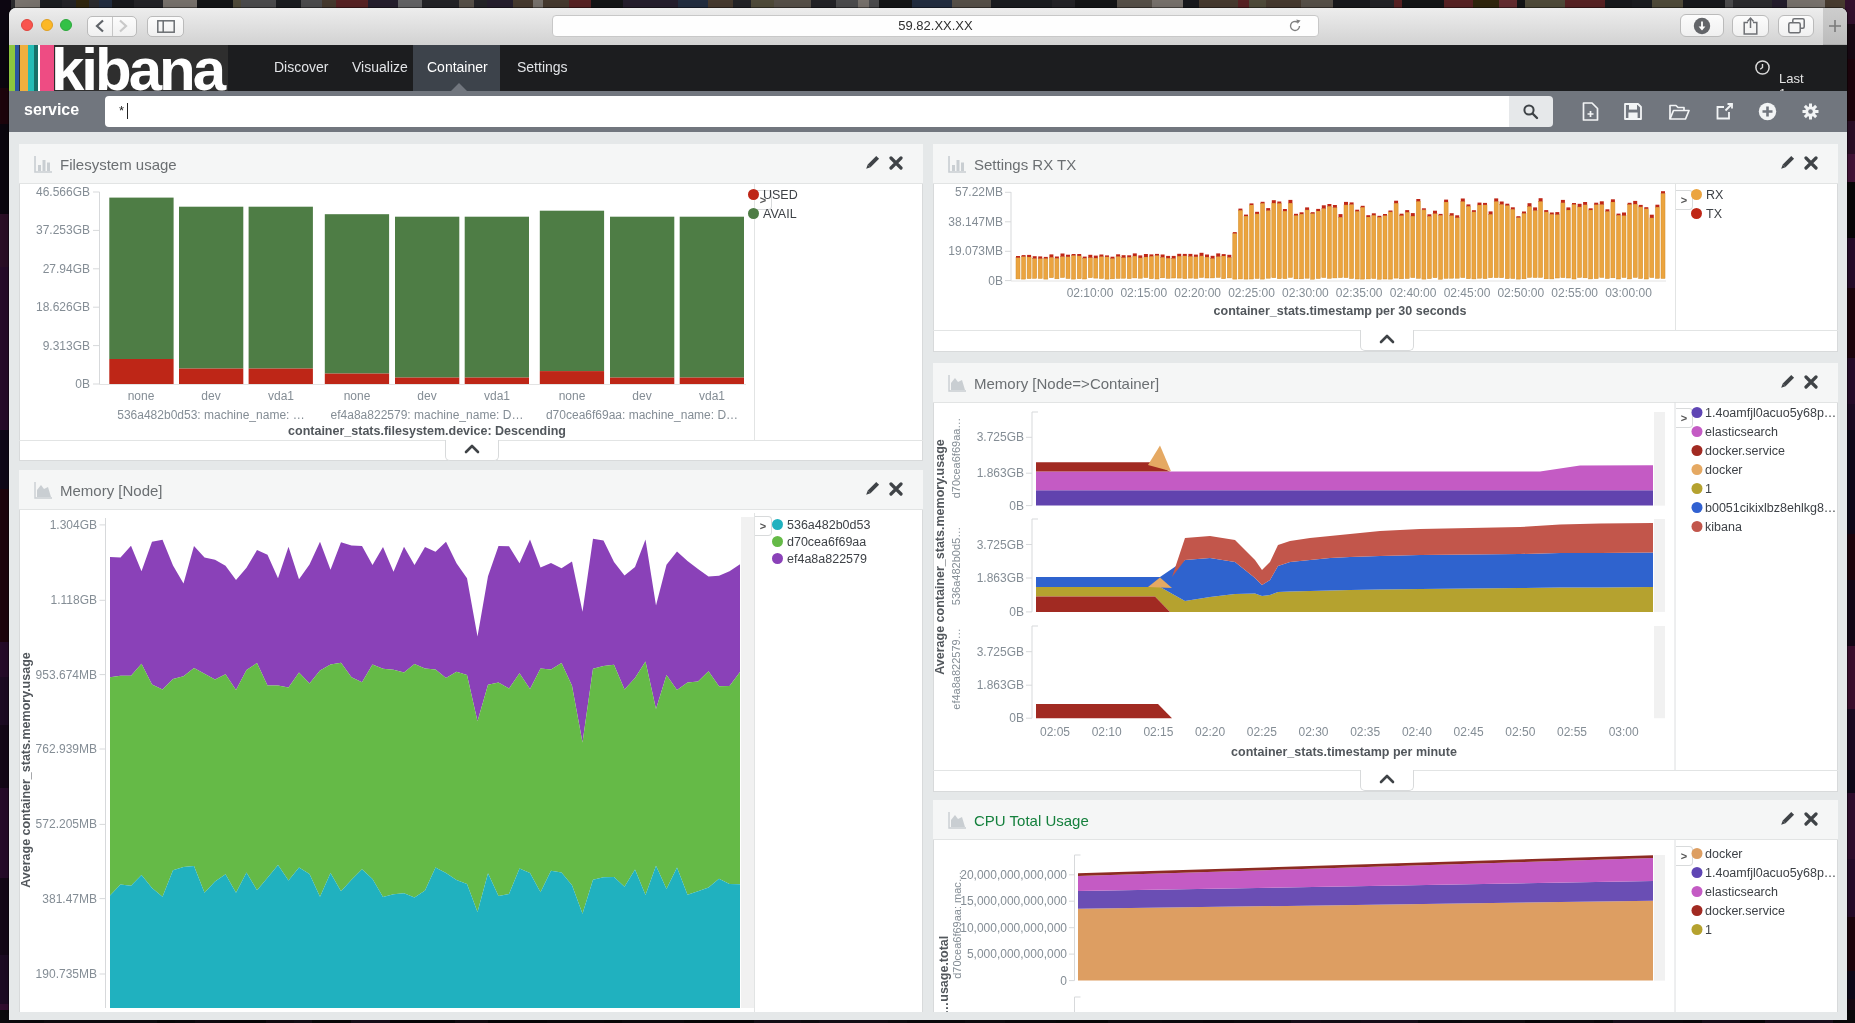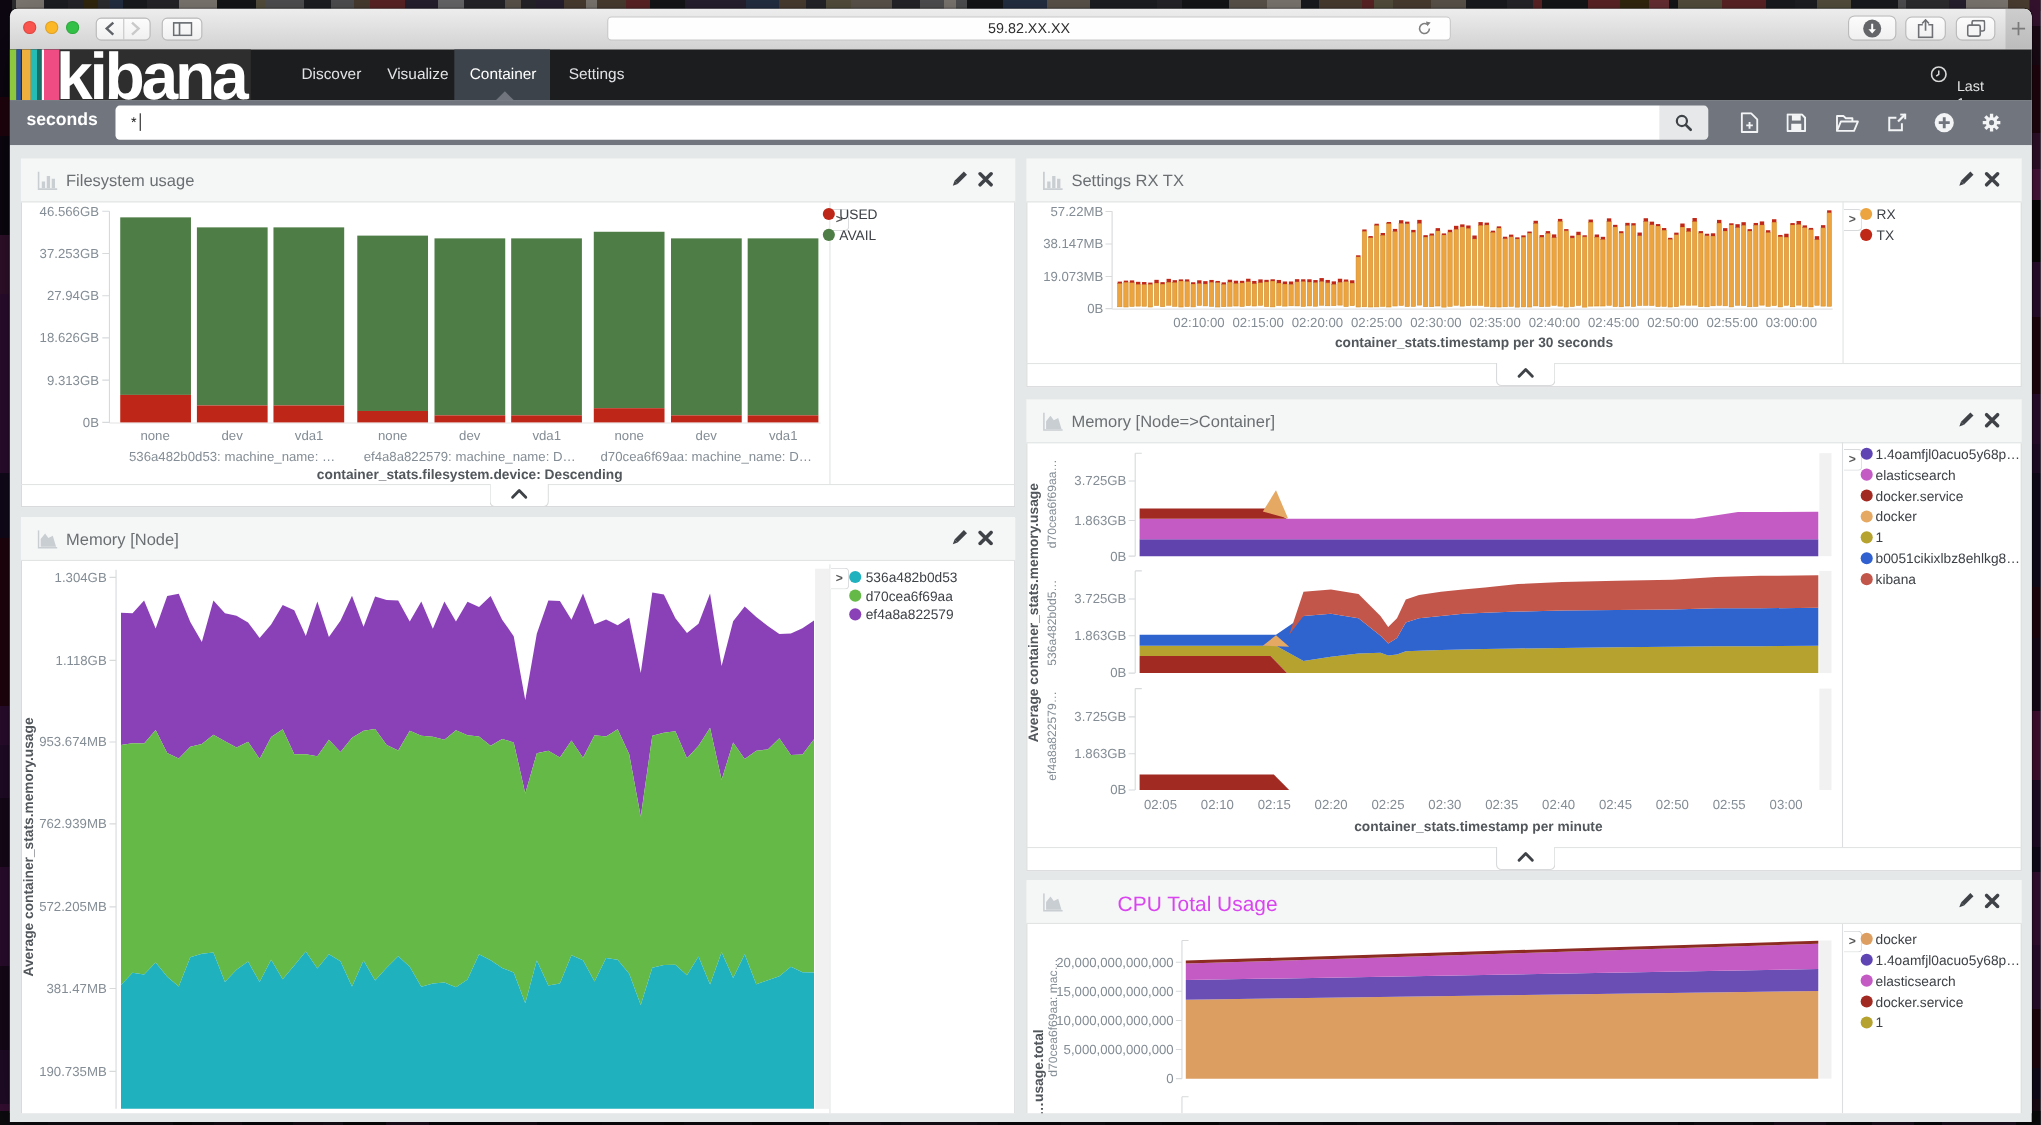--- a/index.html
+++ b/index.html
@@ -78,21 +78,21 @@
 <span style="position:absolute;left:418px;top:14px;color:#fff">Container</span>
 <span style="position:absolute;left:508px;top:14px">Settings</span>
 <svg style="position:absolute;left:1746px;top:15px;z-index:4" width="15" height="15" viewBox="0 0 15 15">
         <circle cx="7.5" cy="7.5" r="6.6" stroke="#D8D8D8" stroke-width="1.5" fill="none"></circle>
         <path d="M7.5 4 V7.5 L5.2 9.2" stroke="#D8D8D8" stroke-width="1.4" fill="none"></path>
       </svg>
 <span style="position:absolute;left:1770px;top:26px;color:#E4E4E4;font-size:13px">Last 1 hour</span>
 </div>
 <div style="position:absolute;left:442px;top:75px;width:0;height:0;border-left:8px solid transparent;border-right:8px solid transparent;border-bottom:8px solid #71767E"></div>
 <div style="position:absolute;left:0;top:83px;width:1838px;height:41px;background:#71767E"></div>
-<div style="position:absolute;left:15px;top:93px;font-size:16px;font-weight:bold;color:#fff">seconds</div>
+<div style="position:absolute;left:15px;top:93px;font-size:16px;font-weight:bold;color:#fff">service</div>
 <div style="position:absolute;left:96px;top:88px;width:1404px;height:31px;background:#fff;border-radius:4px 0 0 4px;box-sizing:border-box"></div>
 <div style="position:absolute;left:110px;top:95px;font-size:13px;color:#222">*</div>
 <div style="position:absolute;left:118px;top:95px;width:1px;height:16px;background:#222"></div>
 <div style="position:absolute;left:1500px;top:88px;width:44px;height:31px;background:#E6E8EA;border-radius:0 4px 4px 0"></div>
 <svg style="position:absolute;left:1513px;top:95px" width="17" height="17" viewBox="0 0 17 17">
       <circle cx="7" cy="7" r="4.6" stroke="#3F4347" stroke-width="2" fill="none"></circle>
       <line x1="10.5" y1="10.5" x2="15" y2="15" stroke="#3F4347" stroke-width="2.4" stroke-linecap="round"></line>
     </svg>
 <svg style="position:absolute;left:1573px;top:94px" width="17" height="19" viewBox="0 0 17 19">
       <path d="M1.5 1 H10 L15.5 6.5 V18 H1.5 Z" stroke="#F2F4F5" stroke-width="1.7" fill="none" stroke-linejoin="round"></path>
@@ -632,21 +632,21 @@
       <text x="772.0" y="110.0" font-size="12.5" fill="#3E4247" text-anchor="start" font-weight="normal" font-family="Liberation Sans, sans-serif">b0051cikixlbz8ehlkg8…</text>
       <circle cx="764" cy="124.5" r="5.5" fill="#C2564B"></circle>
       <text x="772.0" y="129.0" font-size="12.5" fill="#3E4247" text-anchor="start" font-weight="normal" font-family="Liberation Sans, sans-serif">kibana</text>
     </svg>
     <div style="position:absolute;left:933px;top:800px;width:905px;height:212px;background:#fff;border:1px solid #D8DADB;border-bottom:none;box-sizing:border-box"></div>
     <div style="position:absolute;left:933px;top:800px;width:905px;height:39px;background:#F5F6F6;border-bottom:1px solid #E2E4E4"></div>
     <svg style="position:absolute;left:948px;top:812px" width="19" height="17" viewBox="0 0 19 17">
       <path d="M1 0 V16 H18" stroke="#C9CED2" stroke-width="1.4" fill="none"></path>
       <path d="M3 15 L3 8 L7 3 L10 7 L14 5 L17 15 Z" fill="#C9CED2"></path>
     </svg>
-    <div style="position:absolute;left:1016px;top:812px;font-size:19px;color:#d946ef">CPU Total Usage</div>
+    <div style="position:absolute;left:974px;top:812px;font-size:15px;color:#15803d">CPU Total Usage</div>
     <svg style="position:absolute;left:1778px;top:810px" width="18" height="18" viewBox="0 0 18 18">
       <g transform="rotate(45 9 9)">
         <rect x="7" y="1" width="4" height="12" fill="#3F4347"></rect>
         <polygon points="7,13 11,13 9,17.2" fill="#3F4347"></polygon>
       </g>
     </svg>
     <svg style="position:absolute;left:1804px;top:812px" width="14" height="14" viewBox="0 0 14 14">
       <path d="M2 2 L12 12 M12 2 L2 12" stroke="#3F4347" stroke-width="3.2" stroke-linecap="round"></path>
     </svg>
     <div style="position:absolute;left:1676px;top:846px;width:16px;height:18px;background:#fff;border:1px solid #D8DADB;border-left:none;border-radius:0 4px 4px 0;color:#555;font-size:11px;font-weight:bold;text-align:center;line-height:18px">&gt;</div>

